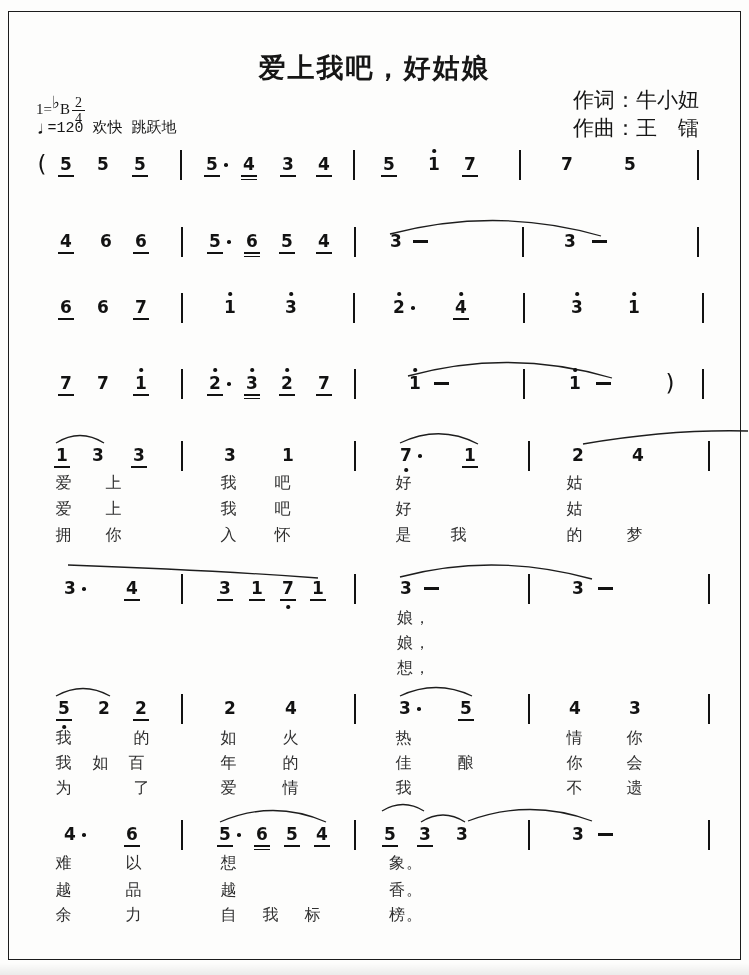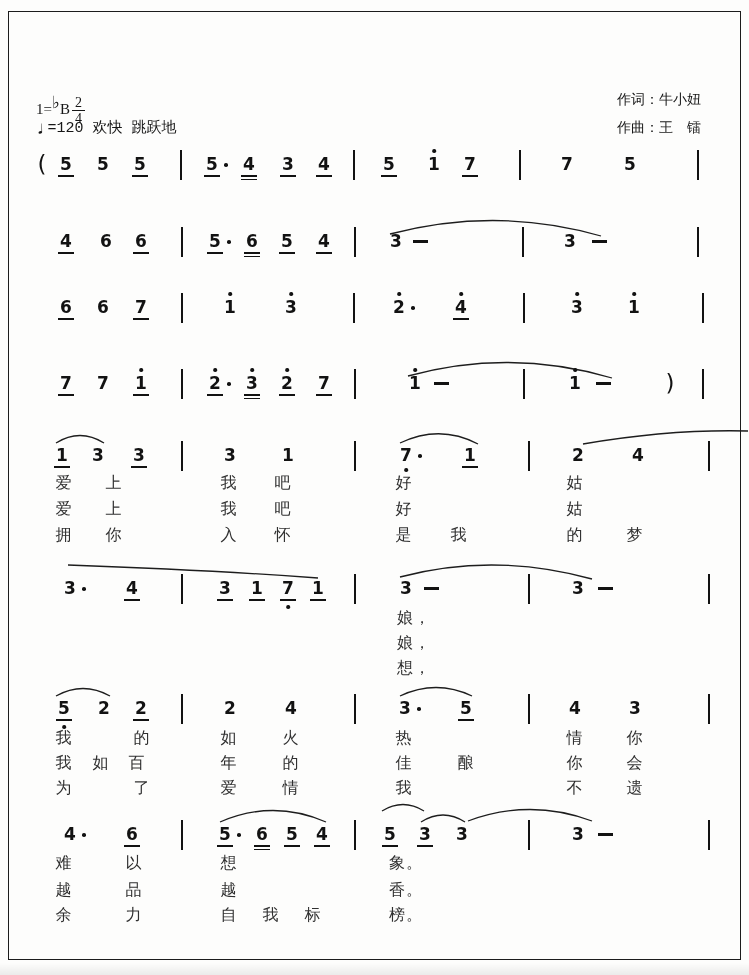--- a/index.html
+++ b/index.html
@@ -4,21 +4,21 @@
 <style>
   html,body{margin:0;padding:0;background:#ffffff;}
   #page{position:relative;width:749px;height:975px;background:#fdfdfc;overflow:hidden;
         font-family:"Liberation Serif","DejaVu Serif",serif;color:#161616;}
   #frame{position:absolute;left:8px;top:11px;width:731px;height:947px;
          border:1.5px solid #1c1c1c;pointer-events:none;}
   #page::after{content:"";position:absolute;left:0;right:0;bottom:0;height:12px;
          background:linear-gradient(to bottom,rgba(0,0,0,0),rgba(0,0,0,0.07));}
   #title{position:absolute;left:0;top:50px;width:100%;text-align:center;
          font-size:27px;font-weight:600;letter-spacing:2px;}
-  #credits{position:absolute;left:573px;top:86px;font-size:14px;line-height:28px;white-space:nowrap;margin-left:44px;}
+  #credits{position:absolute;left:573px;top:86px;font-size:21px;line-height:28px;white-space:nowrap;}
   #keysig{position:absolute;left:36px;top:92px;font-size:15px;white-space:nowrap;}
   #keysig .flat{font-size:17px;vertical-align:6px;}
   #keysig .frac{display:inline-block;text-align:center;vertical-align:-9px;margin-left:2px;}
   #keysig .frac span{display:block;font-size:14px;line-height:15px;padding:0 3px;}
   #keysig .frac .num{border-bottom:1.3px solid #161616;}
   #tempo{position:absolute;left:36px;top:118px;font-size:15px;white-space:nowrap;font-family:Liberation Mono, monospace;}
   #tempo .qnote{font-size:19px;vertical-align:-2px;}
   #arcs-svg{position:absolute;left:0;top:0;pointer-events:none;}
   #arcs-svg path{fill:none;stroke:#1d1d1d;stroke-width:1.3px;}
   .note{position:absolute;width:20px;height:20px;margin-left:-10px;text-align:center;
@@ -36,20 +36,21 @@
         font-family:"DejaVu Sans","Liberation Sans",sans-serif;}
   .lyric{position:absolute;transform:translateX(-50%);font-size:16px;color:#303030;
         white-space:nowrap;letter-spacing:1px;}
 </style>
 </head>
 <body>
 
 <div id="page">
   <div id="frame"></div>
 
+  <div id="title">爱上我吧，好姑娘</div>
 
   <div id="credits">
     <div>作词：牛小妞</div>
     <div>作曲：王　镭</div>
   </div>
 
   <div id="keysig"><span>1=</span><span class="flat">♭</span><span>B</span><span class="frac"><span class="num">2</span><span class="den">4</span></span></div>
 
   <div id="tempo"><span class="qnote">♩</span><span>=120</span> <span>欢快 跳跃地</span></div>
 

